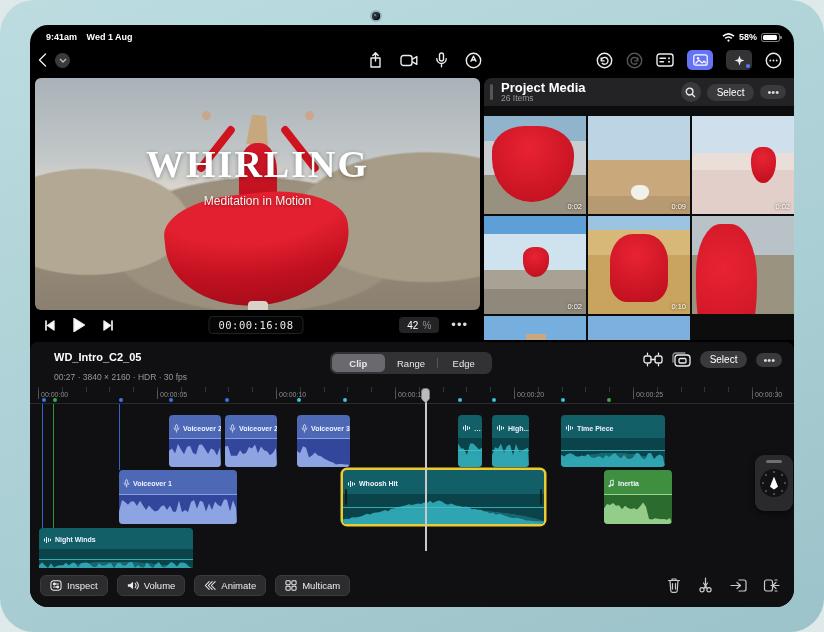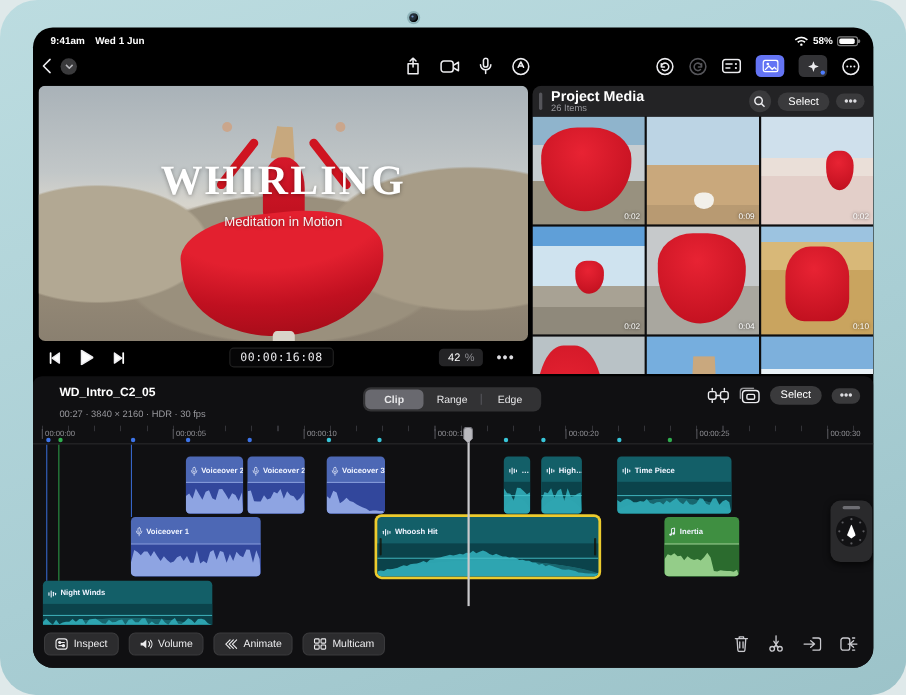--- a/index.html
+++ b/index.html
@@ -69,21 +69,21 @@
   .media { flex:1; display:flex; flex-direction:column; background:#0d0d0e; border-radius:8px 0 0 0; overflow:hidden; margin-top:3px; }
   .m-head { height:28px; background:#232325; display:flex; align-items:center; padding:0 8px 0 6px; gap:8px; }
   .m-handle { width:3px; height:16px; border-radius:2px; background:#55555a; }
   .m-titles { line-height:1.05; }
   .m-title { font-size:13px; font-weight:bold; }
   .m-count { font-size:8.5px; color:#98989d; }
   .m-actions { margin-left:auto; display:flex; align-items:center; gap:6px; }
   .circle-btn { width:20px; height:20px; border-radius:50%; background:#3a3a3c; display:flex; align-items:center; justify-content:center; }
   .pill-btn { background:#3a3a3c; border-radius:999px; padding:3px 10px; font-size:10px; color:#fff; }
   .pill-dots { background:#3a3a3c; border-radius:999px; padding:3px 7px; font-size:11px; color:#dcdce0; line-height:8px; }
-  .m-grid { flex:1; display:grid; grid-template-columns:repeat(3,1fr); grid-auto-rows:98px; gap:2px; padding-top:0; overflow:hidden; background:#0d0d0e; }
+  .m-grid { flex:1; display:grid; grid-template-columns:repeat(3,1fr); grid-auto-rows:98px; gap:2px; padding-top:10px; overflow:hidden; background:#0d0d0e; }
   .thumb { position:relative; overflow:hidden; }
   .dur { position:absolute; right:4px; bottom:3px; font-size:7.5px; color:#fff; text-shadow:0 0 3px rgba(0,0,0,.8); }
   .fig { position:absolute; background:radial-gradient(circle at 45% 30%,#e82333,#bb0d1c); border-radius:48% 52% 62% 58%/40% 44% 70% 68%; }
   .t1 { background:linear-gradient(180deg,#8fb4cc 0 26%,#c7cdd0 26% 60%,#98917f 60%); }
   .t1 .fig { left:8%; top:10%; width:80%; height:78%; }
   .t2 { background:linear-gradient(180deg,#bcd4e4 0 45%,#c9a87c 45% 82%,#b89a72 82%); }
   .t2 .figw { position:absolute; left:42%; top:70%; width:18px; height:15px; background:#f2f0ea; border-radius:50% 50% 60% 60%; }
   .t3 { background:linear-gradient(180deg,#cfe0ec 0 38%,#eadfd8 38% 55%,#e3cfc9 55%); }
   .t3 .fig { left:58%; top:32%; width:24%; height:36%; }
   .t4 { background:linear-gradient(180deg,#5f9fd8 0 18%,#cfe3ef 18% 55%,#a8a294 55% 75%,#8f897b 75%); }
@@ -156,21 +156,21 @@
 <body>
 
 <div class="bezel">
   <div class="camera"></div>
 
   <div class="screen">
 
     <div class="statusbar">
       <div class="sb-left">
         <span>9:41am</span>
-        <span>Wed 1 Jun</span>
+        <span>Wed 1 Aug</span>
       </div>
       <div class="sb-right">
         <svg width="13" height="9" viewBox="0 0 13 9">
             <path d="M1 3.2 Q6.5 -1.4 12 3.2" stroke="#fff" stroke-width="1.5" fill="none"></path>
             <path d="M3.2 5.4 Q6.5 2.7 9.8 5.4" stroke="#fff" stroke-width="1.5" fill="none"></path>
             <circle cx="6.5" cy="7.6" r="1.1" fill="#fff"></circle>
           </svg>
         <span>58%</span>
         <div class="battery">
             <i></i>
@@ -333,24 +333,20 @@
               <span class="figw"></span>
               <span class="dur">0:09</span>
             </div>
             <div class="thumb t3">
               <span class="fig"></span>
               <span class="dur">0:02</span>
             </div>
             <div class="thumb t4">
               <span class="fig"></span>
               <span class="dur">0:02</span>
-            </div>
-            <div class="thumb t5">
-              <span class="fig"></span>
-              <span class="dur">0:04</span>
             </div>
             <div class="thumb t6">
               <span class="fig"></span>
               <span class="dur">0:10</span>
             </div>
             <div class="thumb t7">
               <span class="fig"></span>
             </div>
             <div class="thumb t8">
               <span class="hatp"></span>

